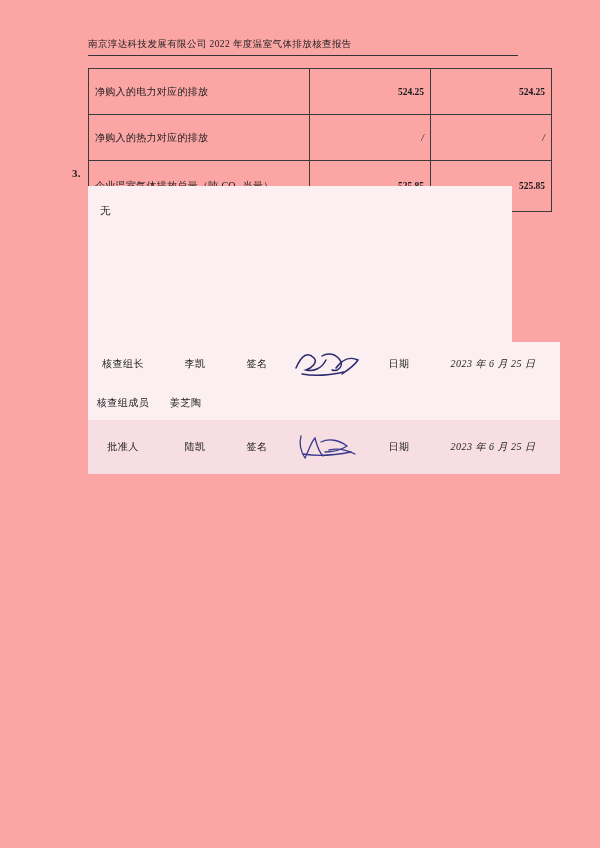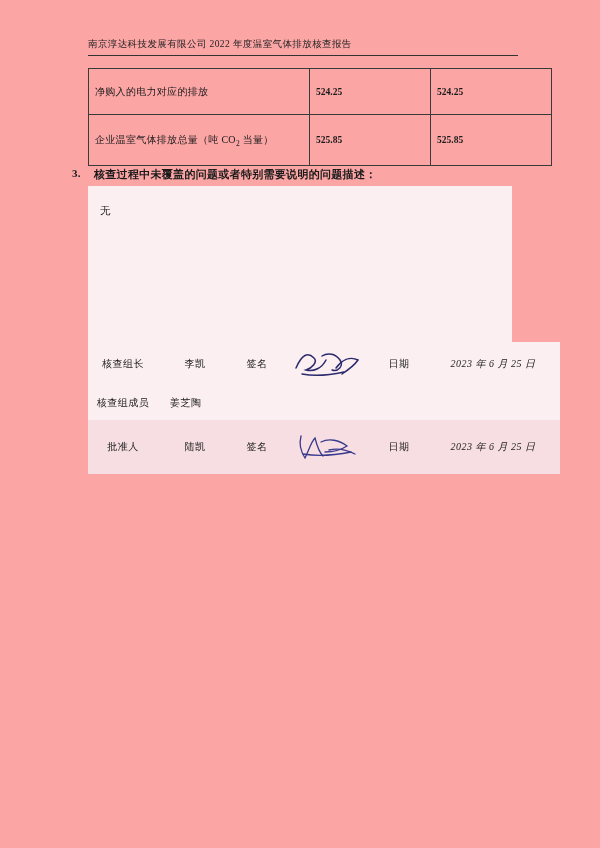--- a/index.html
+++ b/index.html
@@ -51,21 +51,21 @@
     padding: 12px 6px;
     vertical-align: middle;
   }
   .emissions-table td.label {
     width: 208px;
     text-align: left;
     letter-spacing: 0.3px;
   }
   .emissions-table td.val {
     width: 108px;
-    text-align: left;
+    text-align: right;
     font-weight: bold;
     font-size: 9.5px;
   }
   .emissions-table td.val.slash {
     font-weight: normal;
     font-style: italic;
   }
   .emissions-table tr.total td {
     height: 26px;
   }
@@ -149,31 +149,35 @@
 
   <div class="doc-header">南京淳达科技发展有限公司 2022 年度温室气体排放核查报告</div>
 
   <table class="emissions-table">
     <tbody>
       <tr>
         <td class="label">净购入的电力对应的排放</td>
         <td class="val">524.25</td>
         <td class="val">524.25</td>
       </tr>
+      <tr>
+        <td class="label">净购入的热力对应的排放</td>
+        <td class="val slash">/</td>
+        <td class="val slash">/</td>
+      </tr>
       <tr class="total">
         <td class="label">企业温室气体排放总量（吨 CO<sub>2</sub> 当量）</td>
         <td class="val">525.85</td>
         <td class="val">525.85</td>
       </tr>
     </tbody>
   </table>
 
   <div class="section-heading">
     <span class="num">3.</span>
-    <span>核查过程中未覆盖的问题或者特别需要说明的问题描述：</span>
   </div>
 
   <div class="notes-box"></div>
   <div class="notes-text">无</div>
 
   <table class="sig-table">
     <tbody>
       <tr class="r1">
         <td class="c-role">核查组长</td>
         <td class="c-name">李凯</td>

